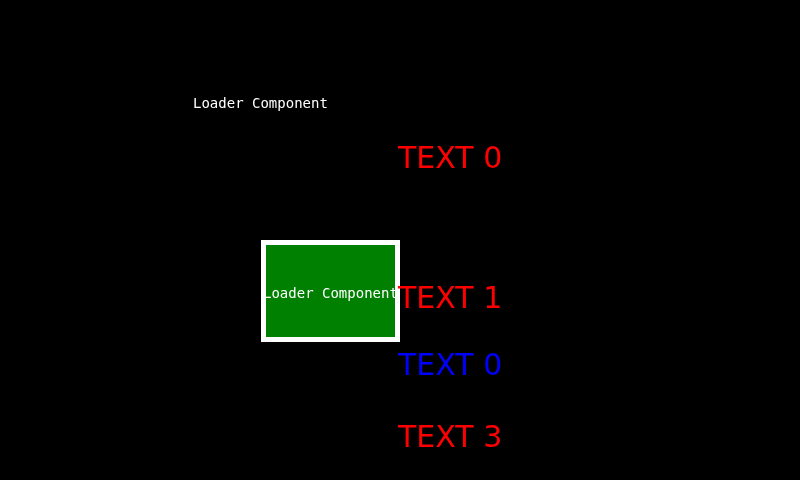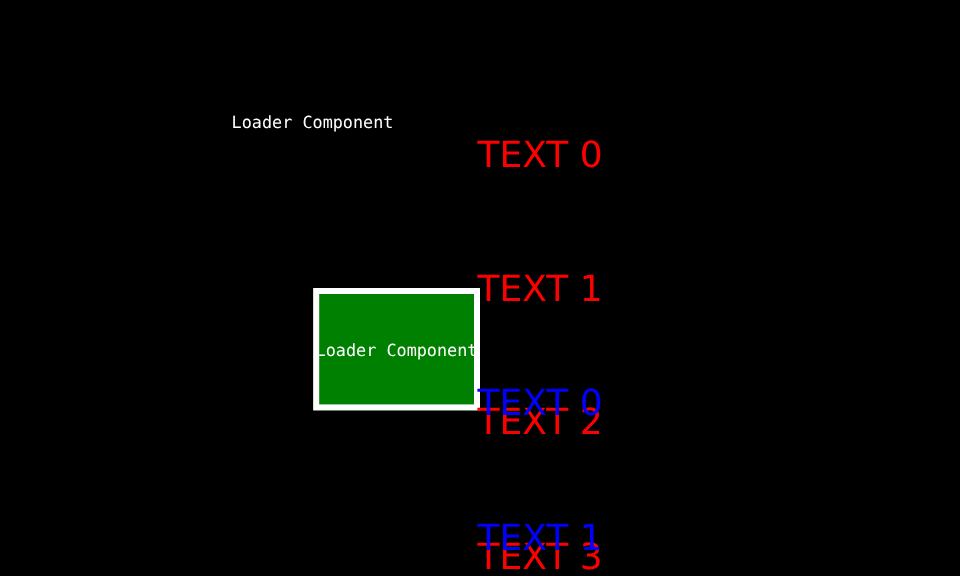--- a/index.html
+++ b/index.html
@@ -66,39 +66,39 @@
     z-index: 2;
   }
   #text-column-red  { top: 39px; }
   #text-column-blue { top: 246px; }
 
   .text-line {
     display: block;
     height: 41.5px;
     line-height: 41.5px;
     white-space: pre;
+    margin-top: 28px;
   }
   #text-column-red  .text-line { color: #ff0000; }
   #text-column-blue .text-line { color: #0000ff; }
 </style>
 </head>
 <body>
 
 <div id="stage">
 
   <div class="mono-caption" id="caption-top">Loader Component</div>
 
   <div class="loader-panel">
     <div class="loader-panel-label">Loader Component</div>
   </div>
 
   <div class="text-column" id="text-column-red">
     <span class="text-line">TEXT 0</span>
     <span class="text-line">TEXT 1</span>
-    <span class="text-line">TEXT 2</span>
     <span class="text-line">TEXT 3</span>
     
   </div>
 
   <div class="text-column" id="text-column-blue">
     <span class="text-line">TEXT 0</span>
     <span class="text-line">TEXT 1</span>
     
     
     

